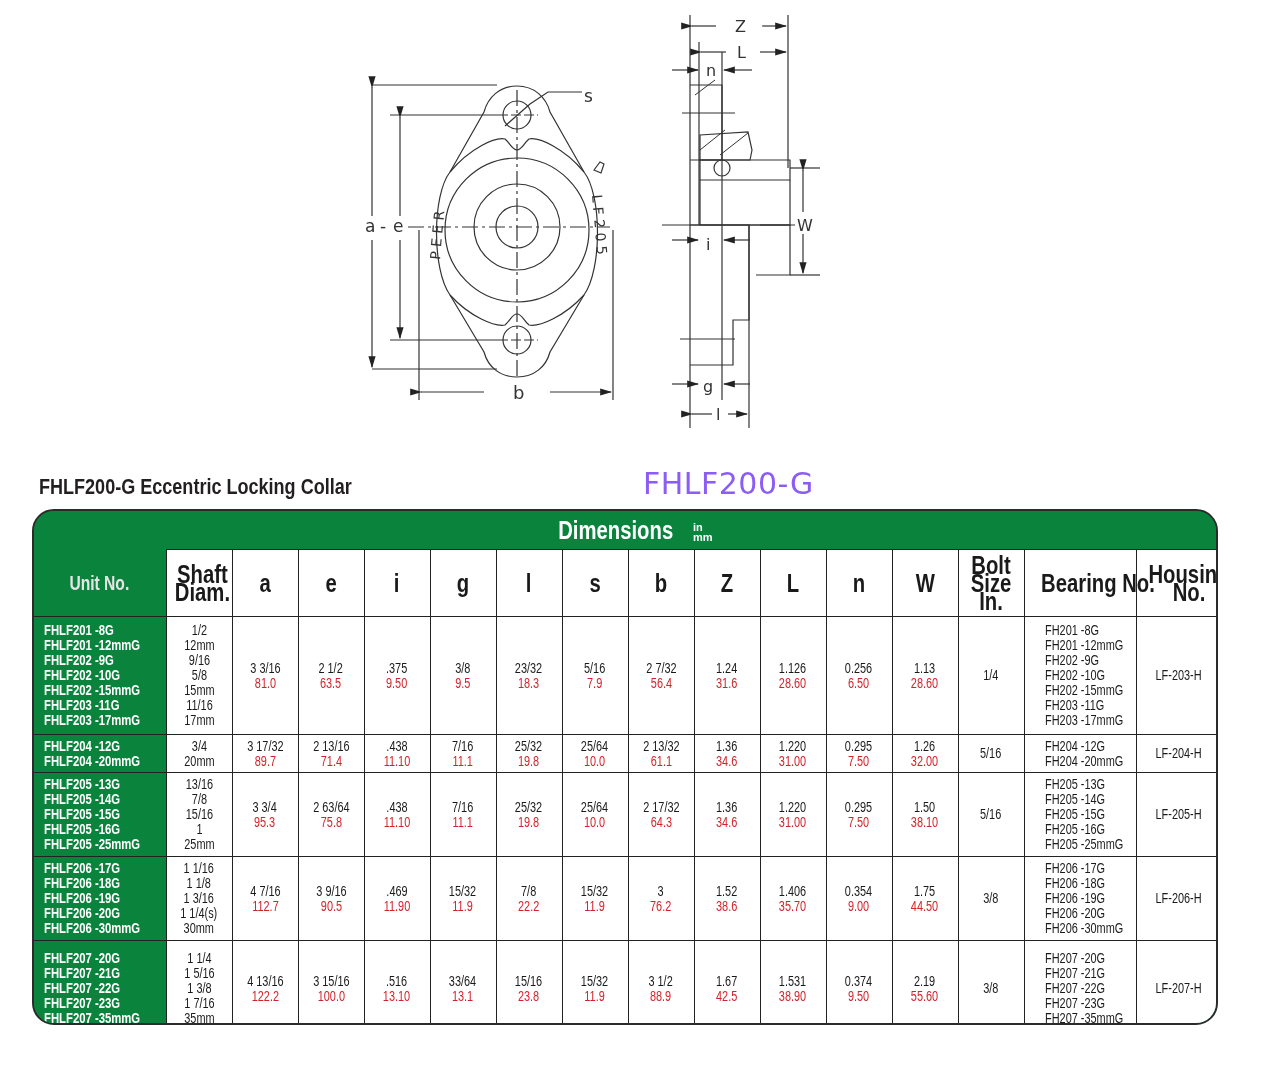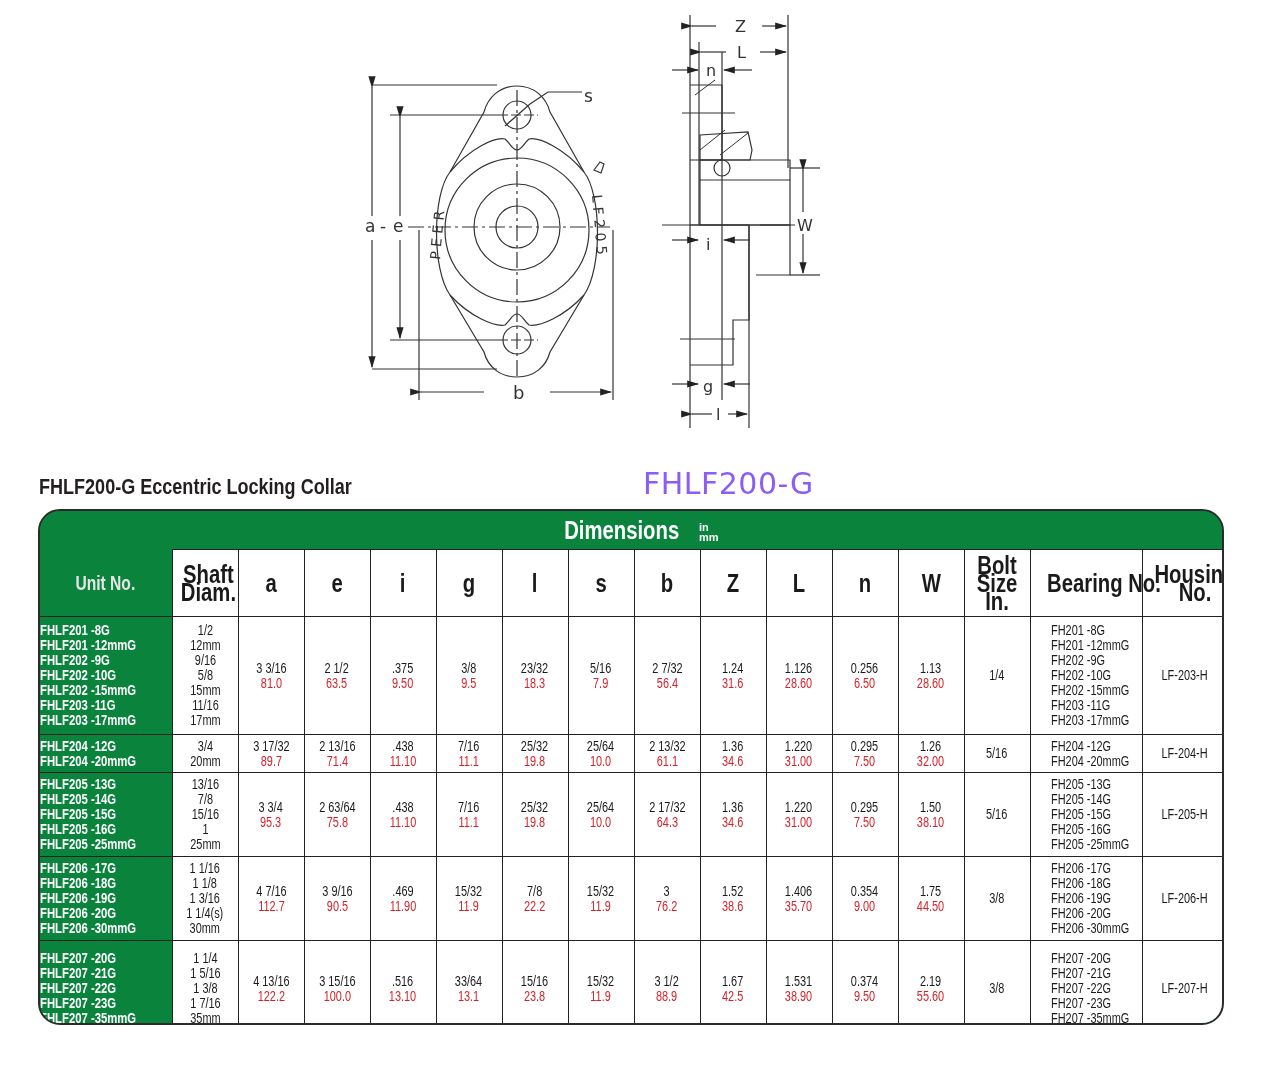--- a/index.html
+++ b/index.html
@@ -1,30 +1,30 @@
 <!DOCTYPE html>
 <html><head>
 <meta charset="utf-8">
 <style>
   html,body{margin:0;padding:0;background:#fff;}
   body{width:1277px;height:1077px;position:relative;overflow:hidden;font-family:"Liberation Sans",sans-serif;color:#1a1a1a;}
   .drawing{position:absolute;left:0;top:0;width:1277px;height:470px;}
   .drawing svg{position:absolute;left:0;top:0;}
   .model-label{position:absolute;left:643px;top:428px;font-size:30px;font-family:"DejaVu Sans",sans-serif;color:#8b5cf6;letter-spacing:0.5px;margin-top:38px;}
   .section-title{position:absolute;left:39px;top:474px;font-size:22px;font-weight:bold;font-family:"Liberation Sans",sans-serif;transform:scaleX(0.82);transform-origin:left top;color:#231f20;white-space:nowrap;}
-  .table-wrap{position:absolute;left:38px;top:509px;width:1186px;height:516px;border:2px solid #2b2b2b;border-radius:22px;overflow:hidden;background:#0a843d;box-sizing:border-box;}
+  .table-wrap{position:absolute;left:32px;top:509px;width:1186px;height:516px;border:2px solid #2b2b2b;border-radius:22px;overflow:hidden;background:#0a843d;box-sizing:border-box;}
   table{border-collapse:collapse;position:absolute;left:0;top:0;width:1184px;table-layout:fixed;}
   td,th{padding:0;text-align:center;vertical-align:middle;font-family:"Liberation Sans",sans-serif;}
   .cond{display:inline-block;transform:scaleX(0.78);transform-origin:center;white-space:nowrap;}
   .dim-row th{height:38px;color:#fff;font-size:26px;font-weight:bold;background:#0a843d;}
   .dim-units{display:inline-block;font-size:11px;line-height:10px;vertical-align:middle;margin-left:4px;text-align:left;}
   .hdr th{background:#fff;border:1px solid #222;height:66px;font-size:26px;font-weight:bold;line-height:18px;color:#1a1a1a;}
   .hdr th.unit-hdr{background:#0a843d;color:#e5e5e5;border:none;border-bottom:1px solid #222;font-size:20px;}
   td{background:#fff;border:1px solid #222;font-size:14px;line-height:15px;color:#1a1a1a;}
-  td.unit{background:#0a843d;color:#fff;font-weight:bold;font-size:14.5px;text-align:left;border-left:none;border-top:1px solid #222;}
+  td.unit{background:#0a843d;color:#fff;font-weight:bold;font-size:14.5px;text-align:left;padding-left:10px;border-left:none;border-top:1px solid #222;}
   td.unit .cond{transform-origin:left center;}
   .red{color:#d2232a;}
   .bearing{text-align:left;padding-left:20px;}
   .bearing .cond{transform-origin:left center;}
   .lines span{display:block;}
 </style>
 </head>
 <body>
 
 <div class="drawing">

